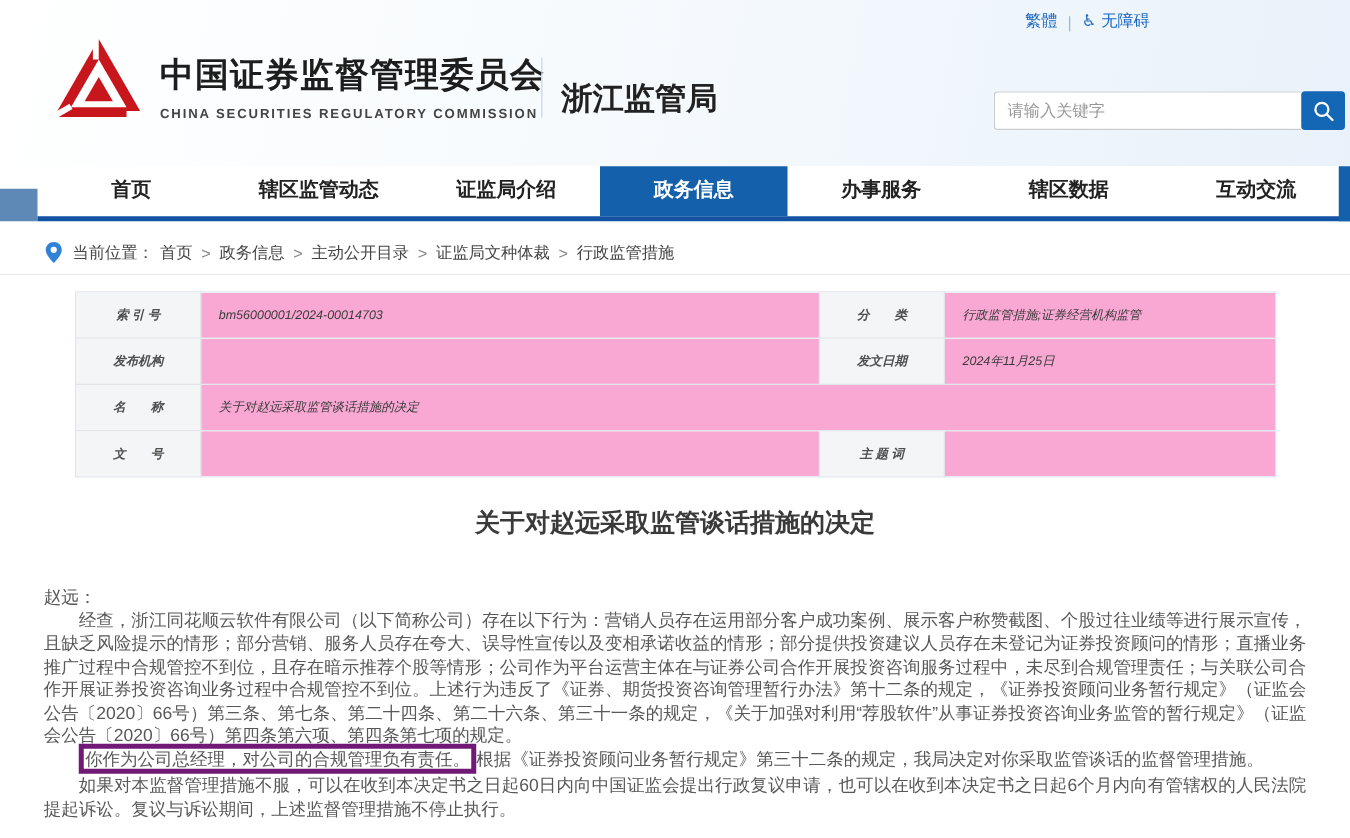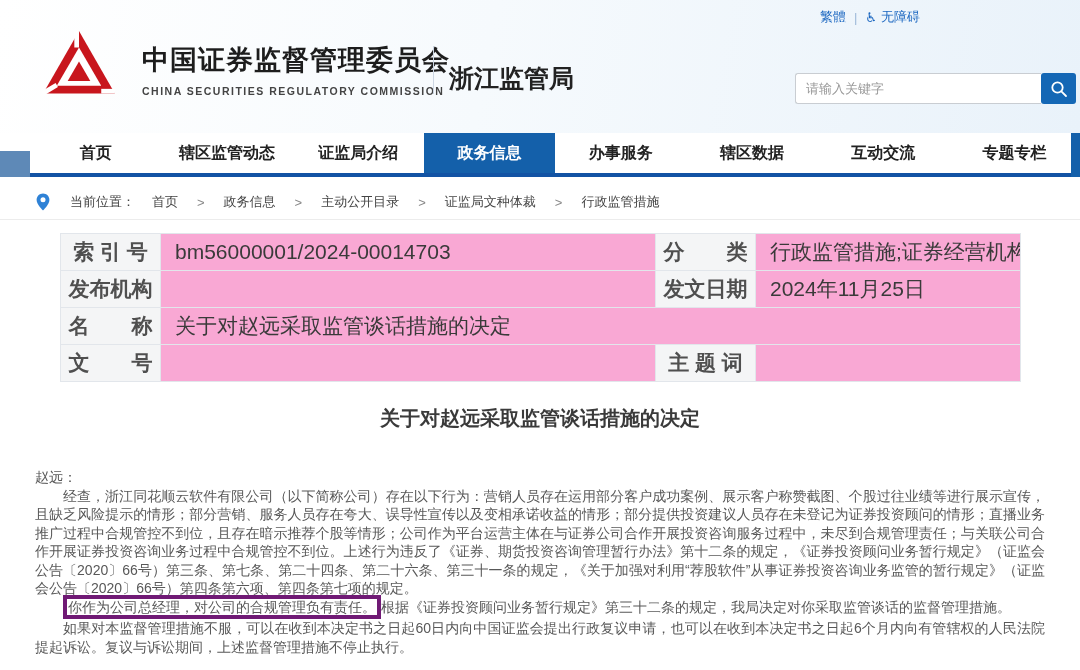--- a/index.html
+++ b/index.html
@@ -18,21 +18,21 @@
     background: linear-gradient(100deg, #ffffff 0%, #f6fafd 45%, #e9f2fa 100%);
   }
   .topbar {
     position: absolute; top: 8px; right: 40px;
     font-size: 13px; color: #1a66c0;
     display: flex; align-items: center; gap: 8px;
   }
   .toplink { color: #1a66c0; text-decoration: none; cursor: pointer; display: inline-flex; align-items: center; gap: 4px; }
   .topsep { color: #9db9d8; }
   .logo { position: absolute; left: 40px; top: 27px; width: 78px; height: 80px; cursor: pointer; }
-  .org { position: absolute; left: 142px; top: 42px; }
+  .org { position: absolute; left: 128px; top: 42px; }
   .org-cn { font-size: 27px; font-weight: bold; color: #1d1d1d; letter-spacing: 1px; white-space: nowrap; }
   .org-en { font-size: 10.5px; font-weight: bold; color: #444; letter-spacing: 1.5px; margin-top: 7px; white-space: nowrap; }
   .vdiv { position: absolute; left: 433px; top: 46px; width: 1px; height: 48px; background: #ccd6e3; }
   .bureau { position: absolute; left: 449px; top: 62px; font-size: 25px; font-weight: bold; color: #222; }
   .search { position: absolute; left: 795px; top: 73px; width: 281px; height: 31px; }
   .search-input {
     position: absolute; left: 0; top: 0; width: 246px; height: 31px;
     border: 1px solid #c9cdd2; border-right: none; border-radius: 3px 0 0 3px;
     padding: 0 10px; font-size: 13px; color: #333; outline: none;
     font-family: inherit;
@@ -55,32 +55,32 @@
     white-space: nowrap;
   }
   .nav-item.active { background: #1460aa; color: #ffffff; }
   .nav-underline { position: absolute; left: 30px; top: 173px; width: 1050px; height: 4px; background: #1253a4; }
   .nav-left-deco { position: absolute; left: 0; top: 151px; width: 30px; height: 26px; background: #5e89b7; }
   .nav-right-deco { position: absolute; left: 1071px; top: 133px; width: 9px; height: 44px; background: #1460aa; }
 
   
   .breadcrumb {
     position: absolute; left: 36px; top: 191px; height: 22px;
-    display: flex; align-items: center; gap: 17px;
+    display: flex; align-items: center; gap: 5px;
     font-size: 13px; color: #454545; white-space: nowrap;
   }
   .bc-prefix { margin-left: 3px; }
   .bc-item { color: #454545; text-decoration: none; cursor: pointer; }
   .bc-sep { color: #888; margin: 0 2px; }
   .bc-line { position: absolute; left: 0; top: 219px; width: 1080px; height: 1px; background: #ececec; }
 
   
   .meta {
     position: absolute; left: 60px; top: 233px; width: 960px;
-    border-collapse: collapse; table-layout: fixed; font-size: 21px;
+    border-collapse: collapse; table-layout: fixed; font-size: 10px; font-style: italic;
   }
   .meta td { border: 1px solid #e2e6eb; height: 37px; padding: 0 14px; overflow: hidden; white-space: nowrap; }
   .meta td.lbl { background: #f4f5f6; color: #4f4f4f; font-weight: bold; text-align: center; padding: 0 6px; }
   .meta td.val { color: #3a3a3a; background: #f9a8d4; }
   .col-l { width: 100px; } .col-v1 { width: 495px; } .col-v2 { width: 265px; }
 
   
   .doc-title {
     position: absolute; left: 0; top: 405px; width: 1080px; margin: 0;
     text-align: center; font-size: 20px; font-weight: bold; color: #3a3a3a;
@@ -137,21 +137,20 @@
   </div>
 
   <div class="nav">
     <div class="nav-item">首页</div>
     <div class="nav-item">辖区监管动态</div>
     <div class="nav-item">证监局介绍</div>
     <div class="nav-item active">政务信息</div>
     <div class="nav-item">办事服务</div>
     <div class="nav-item">辖区数据</div>
     <div class="nav-item">互动交流</div>
-    <div class="nav-item">专题专栏</div>
   </div>
   <div class="nav-left-deco"></div>
   <div class="nav-underline"></div>
   <div class="nav-right-deco"></div>
 
   <div class="breadcrumb">
     <svg width="14" height="18" viewBox="0 0 14 18">
       <path d="M7,0.5 C3.4,0.5 0.6,3.3 0.6,6.9 C0.6,11.5 7,17.3 7,17.3 S13.4,11.5 13.4,6.9 C13.4,3.3 10.6,0.5 7,0.5 Z" fill="#2f82d6"></path>
       <circle cx="7" cy="6.8" r="2.5" fill="#ffffff"></circle>
     </svg>

